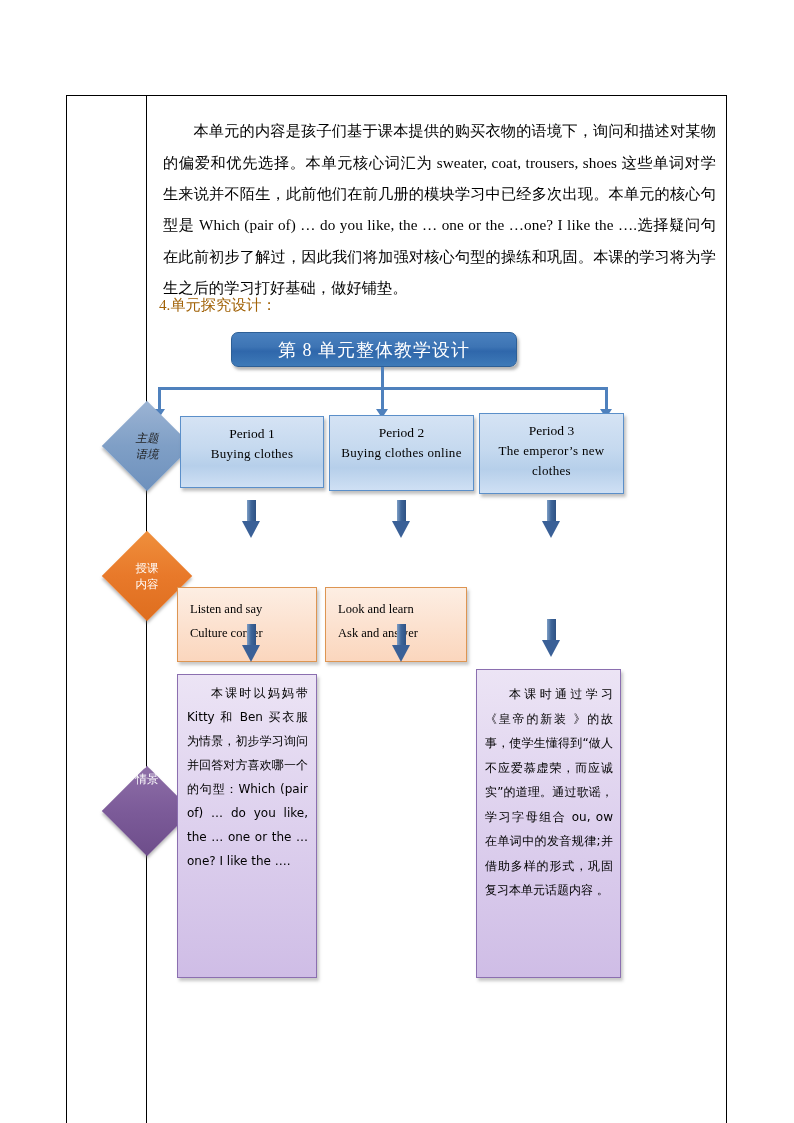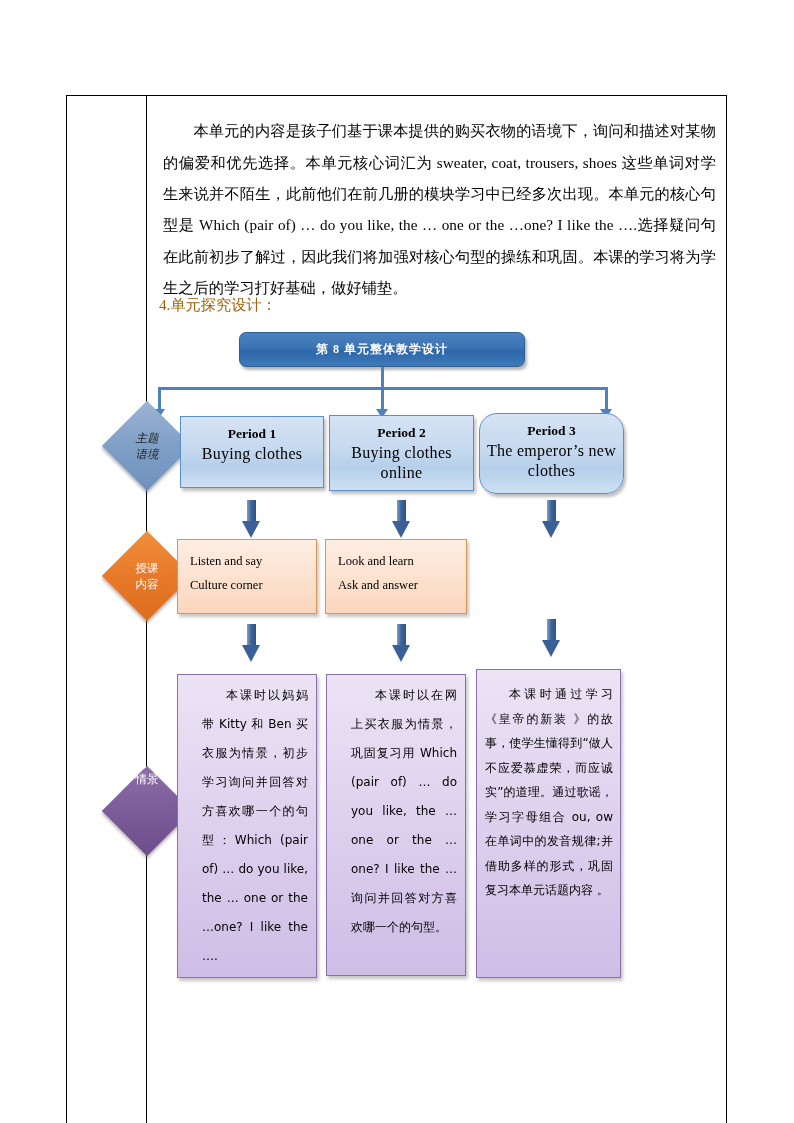--- a/index.html
+++ b/index.html
@@ -57,30 +57,30 @@
   #diagram{
     position:absolute;
     left:0; top:0; width:661px; height:891px;
     pointer-events:none;
   }
   #diagram > *{pointer-events:auto;}
 
   
   #title-banner{
     position:absolute;
-    left:172px; top:236px;
+    left:164px; top:236px;
     width:286px; height:35px;
     border-radius:7px;
     background:linear-gradient(to bottom,#4a81bf 0%,#3d74b4 42%,#2f67ab 55%,#3e7ab8 100%);
     border:1px solid #2d5f96;
     box-shadow:2px 3px 3px rgba(120,120,120,0.55);
     display:flex;align-items:center;justify-content:center;
     color:#ffffff;
-    font-weight:bold;
-    font-size:12px;
+    font-weight:normal;
+    font-size:18px;
     letter-spacing:1px;
     box-sizing:border-box;
   }
 
   
   .conn{position:absolute;background:#4f81bd;}
   .conn-v{width:3px;}
   .conn-h{height:3px;}
   .arrowhead{
     position:absolute;
@@ -131,59 +131,60 @@
     position:absolute;
     border:1px solid #5b8fc9;
     background:linear-gradient(to bottom,#d5e3f4 0%,#c5d9ef 45%,#b6cfea 70%,#cfe0f4 100%);
     box-shadow:2px 3px 3px rgba(130,130,130,0.5);
     box-sizing:border-box;
     text-align:center;
     color:#000;
     padding-top:7px;
   }
   .period-title{
-    font-weight:bold;
+    font-weight:normal;
     font-size:13.5px;
     line-height:20px;
     display:block;
   }
   .period-sub{
-    font-size:16px;
+    font-size:13px;
     line-height:20px;
     display:block;
     letter-spacing:0.3px;
   }
 
   
   .content-box{
     position:absolute;
     border:1px solid #dd9552;
     background:linear-gradient(to bottom,#fdeee3 0%,#fce2d0 50%,#fbd6bd 100%);
     box-shadow:2px 3px 3px rgba(130,130,130,0.45);
     box-sizing:border-box;
     padding:9px 0 0 12px;
     color:#000;
     font-size:12.5px;
     line-height:24px;
+    margin-top:48px;
   }
   .content-line{display:block;}
 
   
   .scene-box{
     position:absolute;
     border:1px solid #8b6fb0;
     background:linear-gradient(to bottom,#ece4f5 0%,#e0d4ef 40%,#cfbde6 100%);
     box-shadow:2px 3px 3px rgba(130,130,130,0.45);
     box-sizing:border-box;
     color:#000;
     font-size:12px;
-    line-height:29px;
+    line-height:24px;
     text-indent:2em;
     text-align:justify;
-    padding:6px 8px 0 24px;
+    padding:6px 8px 0 9px;
     font-family:"DejaVu Sans","Liberation Serif",serif;
   }
   .scene-box.tight{
     line-height:24.5px;
     padding:12px 7px 0 8px;
   }
 </style>
 </head>
 <body>
 
@@ -221,21 +222,21 @@
     <div class="period-box" style="left:113px; top:320px; width:144px; height:72px;">
       <span class="period-title">Period 1</span>
       <span class="period-sub">Buying clothes</span>
     </div>
 
     <div class="period-box" style="left:262px; top:319px; width:145px; height:76px;">
       <span class="period-title">Period 2</span>
       <span class="period-sub">Buying  clothes online</span>
     </div>
 
-    <div class="period-box" style="left:412px; top:317px; width:145px; height:81px;border-radius:18px;">
+    <div class="period-box" style="left:412px; top:317px; width:145px; height:81px;">
       <span class="period-title">Period 3</span>
       <span class="period-sub">The  emperor’s  new clothes</span>
     </div>
 
     <div class="block-arrow" style="left:175px; top:404px;">
       <div class="shaft"></div>
         <div class="head"></div>
     </div>
     <div class="block-arrow" style="left:325px; top:404px;">
       <div class="shaft"></div>
@@ -277,18 +278,17 @@
     </div>
 
     <div class="diamond" id="diamond-scene" style="left:48px; top:683px;"></div>
     <div class="diamond-label" style="left:48px; top:643px;">
       <span>创设</span>
       <span>情景</span>
     </div>
 
     <div class="scene-box" style="left:110px; top:578px; width:140px; height:304px;">本课时以妈妈带 Kitty 和 Ben 买衣服为情景，初步学习询问并回答对方喜欢哪一个的句型：Which (pair of) … do you like, the … one or the …one? I like the ….</div>
 
-    <div class="scene-box" style="left:259px; top:578px; width:140px; height:302px;">本课时以在网上买衣服为情景，巩固复习用 Which (pair of) … do you like, the … one or the …one? I like the …询问并回答对方喜欢哪一个的句型。</div>
 
     <div class="scene-box tight" style="left:409px; top:573px; width:145px; height:309px;">本课时通过学习《皇帝的新装 》的故事，使学生懂得到“做人不应爱慕虚荣，而应诚实”的道理。通过歌谣，学习字母组合 ou, ow 在单词中的发音规律;并借助多样的形式，巩固复习本单元话题内容 。</div>
 
   </div>
 </div>
 
 </body></html>

